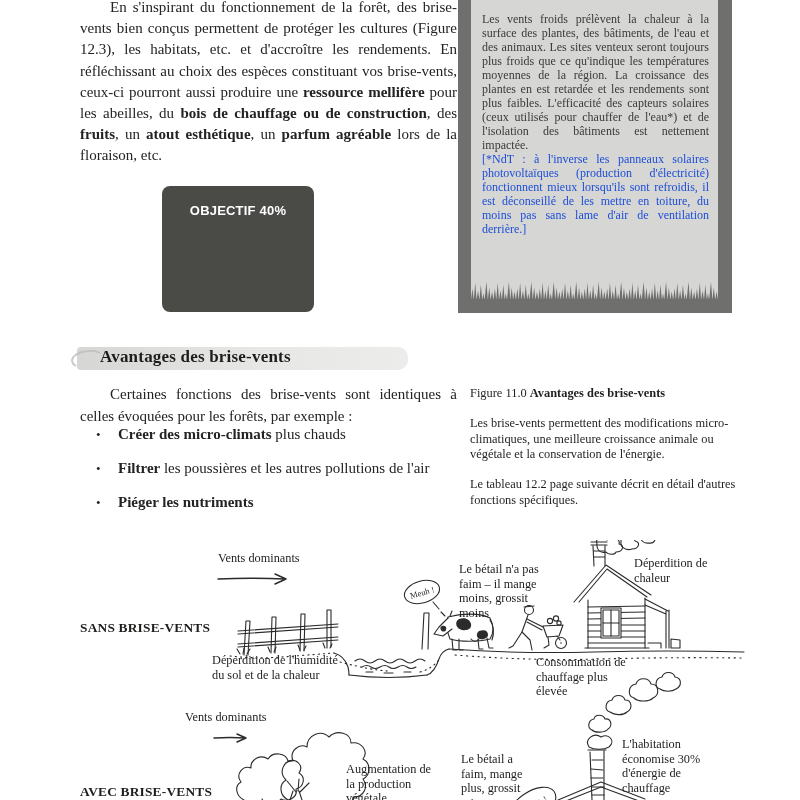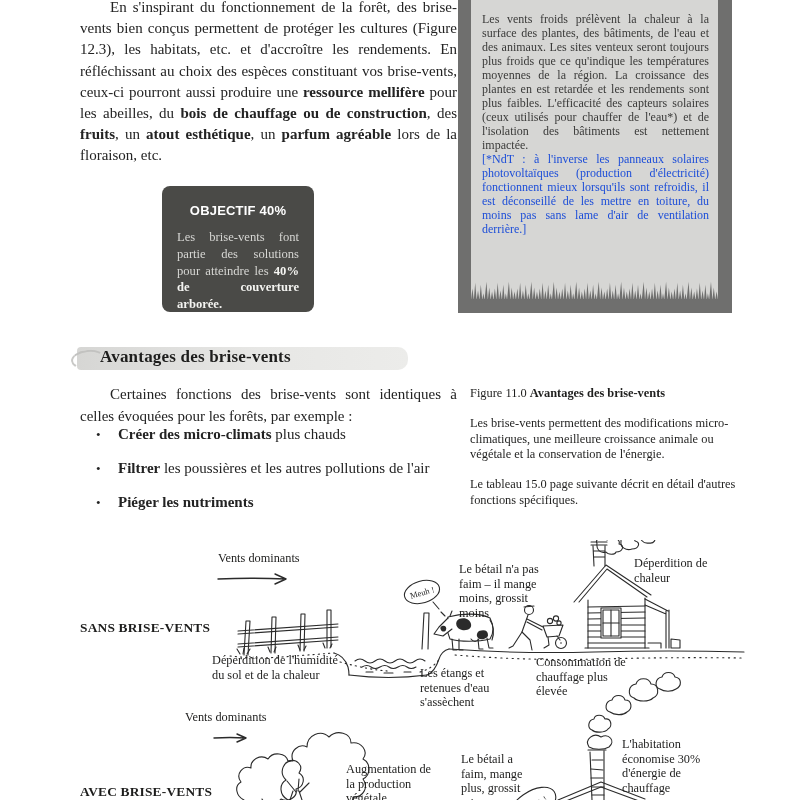--- a/index.html
+++ b/index.html
@@ -84,23 +84,20 @@
 <div>
 
   <div class="intro">
     <p>
       <span>En s'inspirant du fonctionnement de la forêt, des brise-vents bien conçus permettent de protéger les cultures (Figure 12.3), les habitats, etc. et d'accroître les rendements. En réfléchissant au choix des espèces constituant vos brise-vents, ceux-ci pourront aussi produire une </span><b>ressource mellifère</b><span> pour les abeilles, du </span><b>bois de chauffage ou de construction</b><span>, des </span><b>fruits</b><span>, un </span><b>atout esthétique</b><span>, un </span><b>parfum agréable</b><span> lors de la floraison, etc.</span>
     </p>
   </div>
 
   <div class="objective">
     <div class="obj-title">OBJECTIF 40%</div>
-    <div class="obj-body">
-      <span>Les brise-vents font partie des solutions pour atteindre les </span><b>40% de couverture arborée.</b>
-    </div>
   </div>
 
   <div class="windbox">
     <div class="panel">
       <p class="wtext">Les vents froids prélèvent la chaleur à la surface des plantes, des bâtiments, de l'eau et des animaux. Les sites venteux seront toujours plus froids que ce qu'indique les températures moyennes de la région. La croissance des plantes en est retardée et les rendements sont plus faibles. L'efficacité des capteurs solaires (ceux utilisés pour chauffer de l'eau*) et de l'isolation des bâtiments est nettement impactée.</p>
       <p class="wtext ndt">[*NdT : à l'inverse les panneaux solaires photovoltaïques (production d'électricité) fonctionnent mieux lorsqu'ils sont refroidis, il est déconseillé de les mettre en toiture, du moins pas sans lame d'air de ventilation derrière.]</p>
       <svg class="grass" viewBox="0 0 264 22" preserveAspectRatio="none">
         <defs>
           <path id="tuft" d="M0,22 L1.5,10 L3,22 L4.5,4 L6,22 L7.5,12 L9,22 L10.5,6 L12,22 L13.2,15 L14.5,22 L16.5,3 L18,22 L19.5,9 L21,22 L22.5,13 L24,22 Z" fill="#6f6f6e"></path>
         </defs>
@@ -134,21 +131,21 @@
       <span class="dot">•</span><b>Filtrer</b><span> les poussières et les autres pollutions de l'air</span>
     </div>
     <div class="li">
       <span class="dot">•</span><b>Piéger les nutriments</b><span></span>
     </div>
   </div>
 
   <div class="figblock">
     <p class="fp"><span>Figure 11.0 </span><b>Avantages des brise-vents</b></p>
     <p class="fp">Les brise-vents permettent des modifications micro-climatiques, une meilleure croissance animale ou végétale et la conservation de l'énergie.</p>
-    <p class="fp">Le tableau 15.0 page suivante décrit en détail d'autres fonctions spécifiques.</p>
+    <p class="fp">Le tableau 12.2 page suivante décrit en détail d'autres fonctions spécifiques.</p>
   </div>
 
   <div class="diagram">
     <svg width="800" height="260" viewBox="0 0 800 260" fill="none" stroke="#2b2b2b" stroke-width="1.1" stroke-linecap="round" stroke-linejoin="round" font-family="Liberation Serif, serif">
 
       <g>
         <path d="M218,39 Q250,37.5 286,39 M286,39 l-11,-5 M286,39 l-11,5" stroke-width="1.4"></path>
       </g>
 
       <g>
@@ -255,21 +252,20 @@
         <ellipse cx="532" cy="267" rx="27" ry="15" fill="#ffffff"></ellipse>
         <text x="532" y="270" text-anchor="middle" font-size="7.5" fill="#2b2b2b" stroke="none">Mmmhhh !</text>
       </g>
     </svg>
 
     <div class="dlabel" style="left:218px;top:11px;width:120px">Vents dominants</div>
     <div class="dlabel bold" style="left:80px;top:81px">SANS BRISE-VENTS</div>
     <div class="dlabel" style="left:212px;top:113px;width:136px">Déperdition de l'humidité du sol et de la chaleur</div>
     <div class="dlabel" style="left:459px;top:22px;width:97px">Le bétail n'a pas faim – il mange moins, grossit moins</div>
     <div class="dlabel" style="left:634px;top:16px;width:82px">Déperdition de chaleur</div>
-    <div class="dlabel" style="left:420px;top:126px;width:88px">Les étangs et retenues d'eau s'assèchent</div>
     <div class="dlabel" style="left:536px;top:115px;width:95px">Consommation de chauffage plus élevée</div>
     <div class="dlabel" style="left:185px;top:170px;width:120px">Vents dominants</div>
     <div class="dlabel bold" style="left:80px;top:245px">AVEC BRISE-VENTS</div>
     <div class="dlabel" style="left:346px;top:222px;width:95px">Augmentation de la production végétale</div>
     <div class="dlabel" style="left:461px;top:212px;width:78px">Le bétail a faim, mange plus, grossit mieux</div>
     <div class="dlabel" style="left:622px;top:197px;width:86px">L'habitation économise 30% d'énergie de chauffage</div>
   </div>
 
 </div>
 

